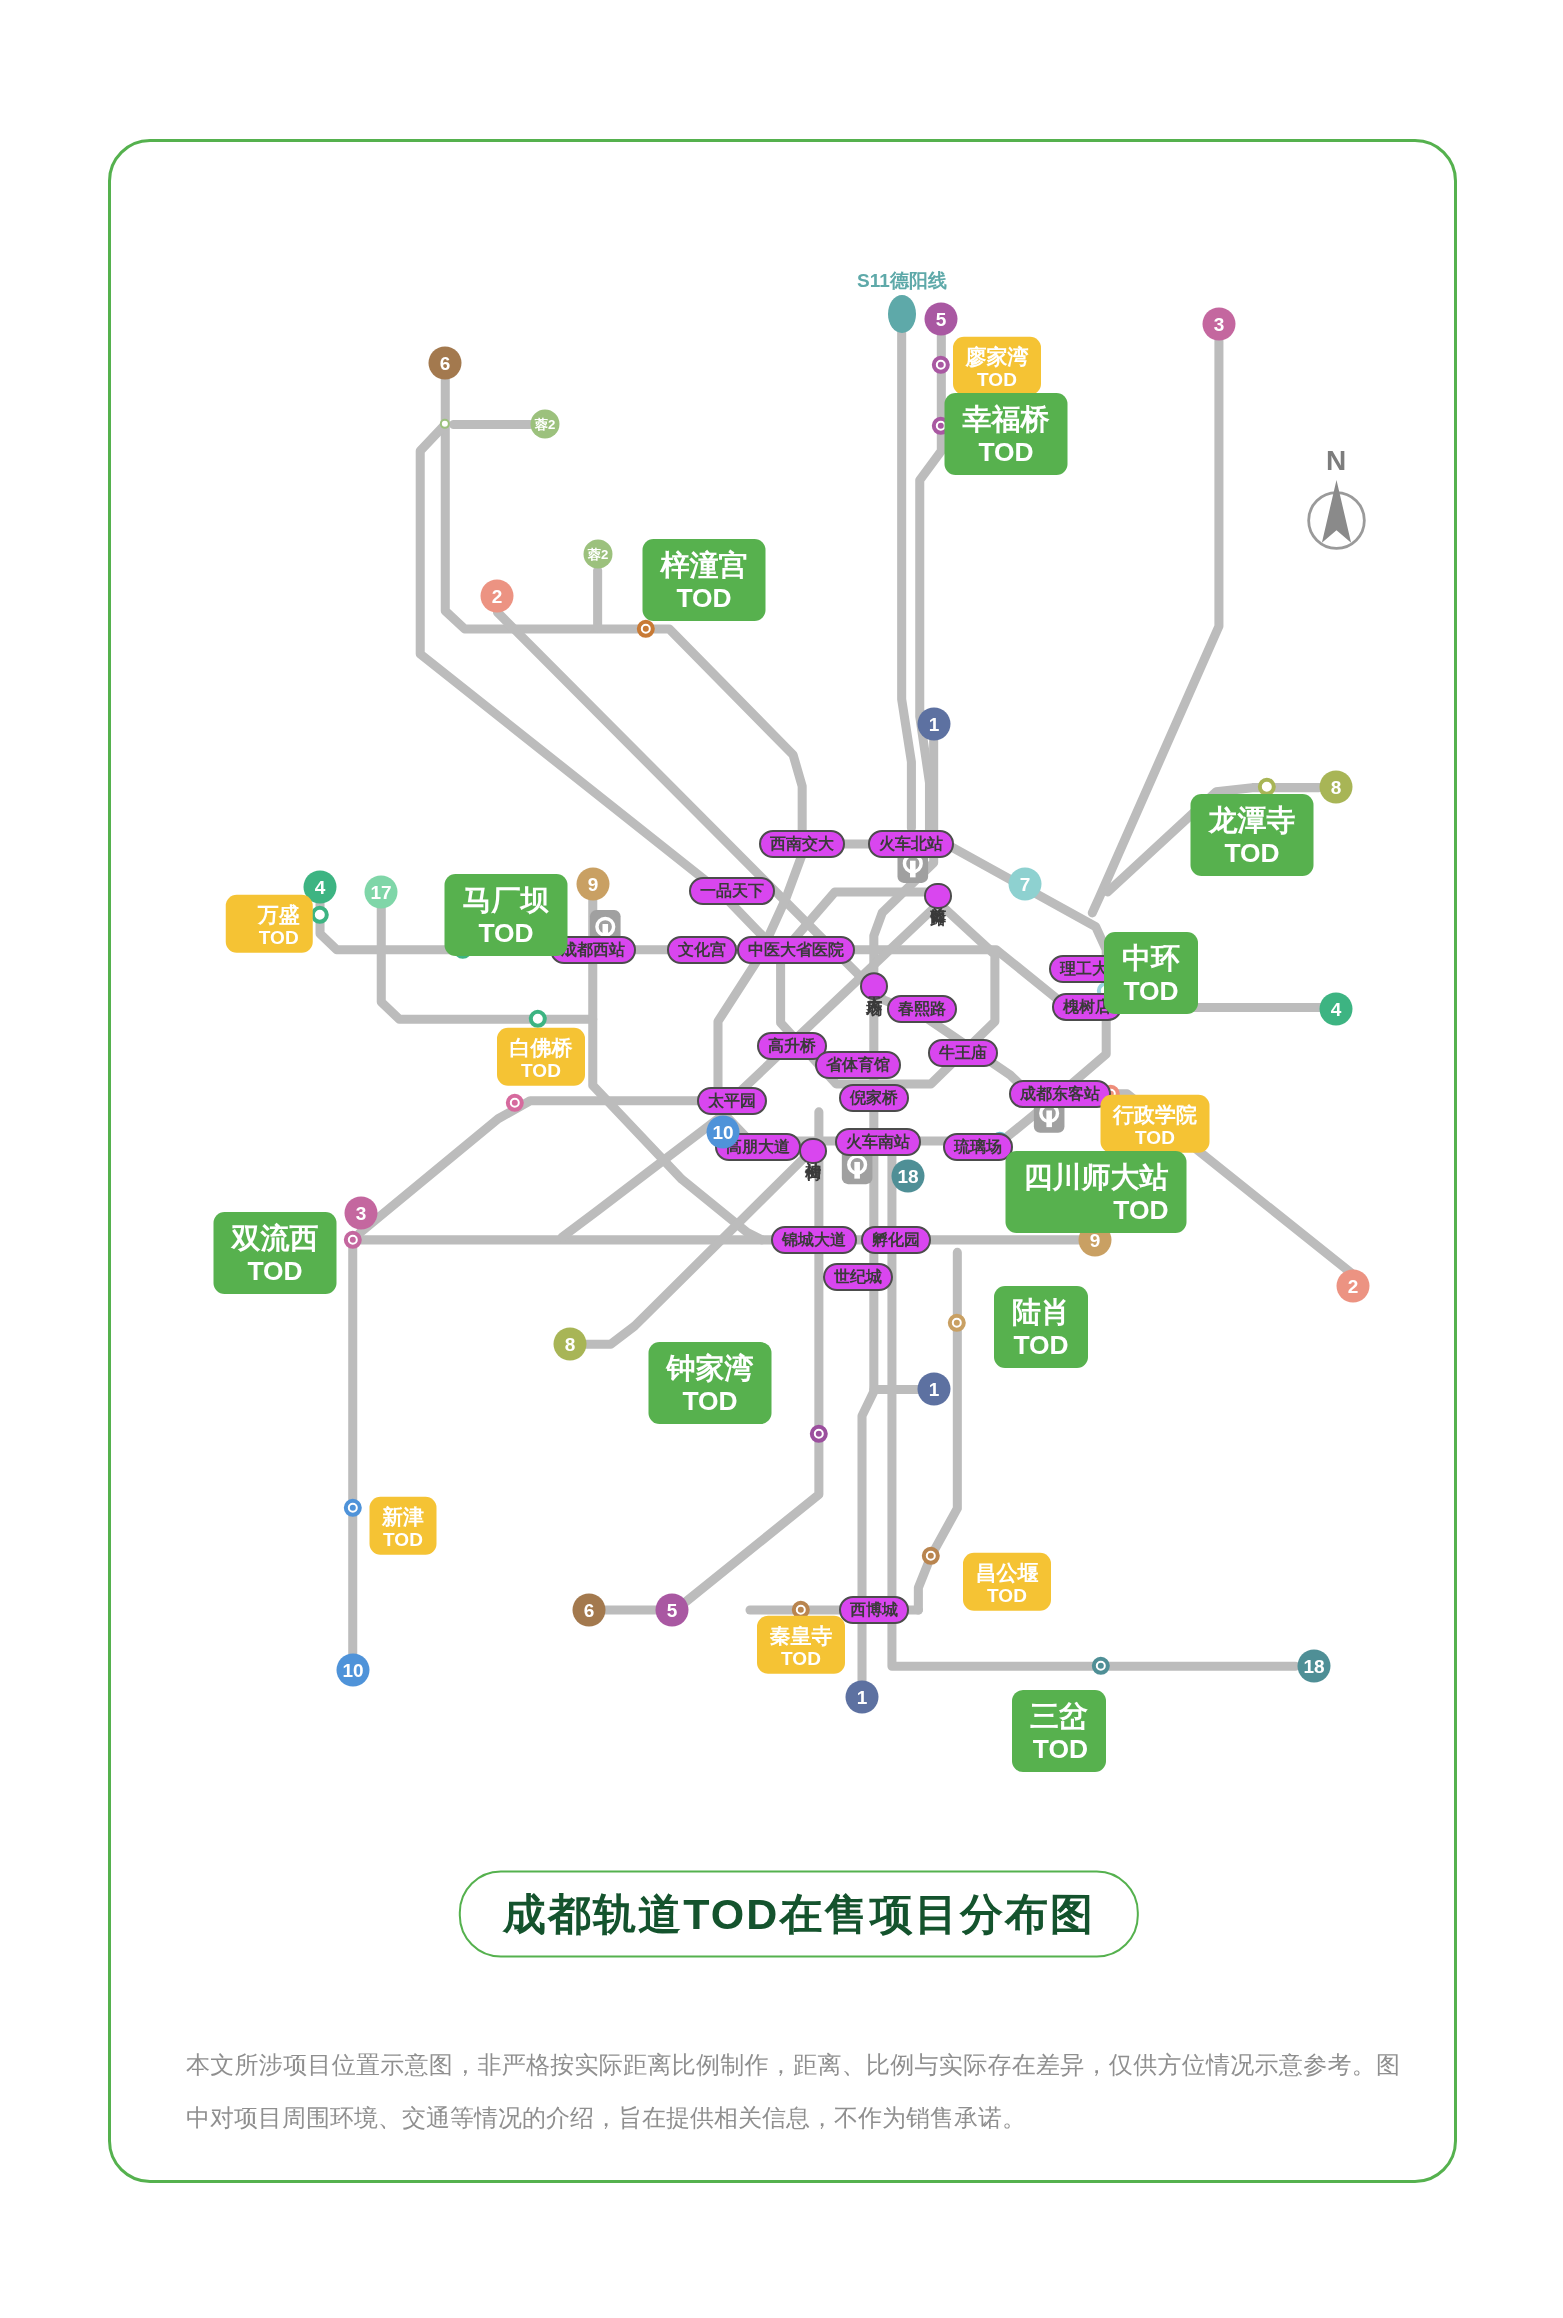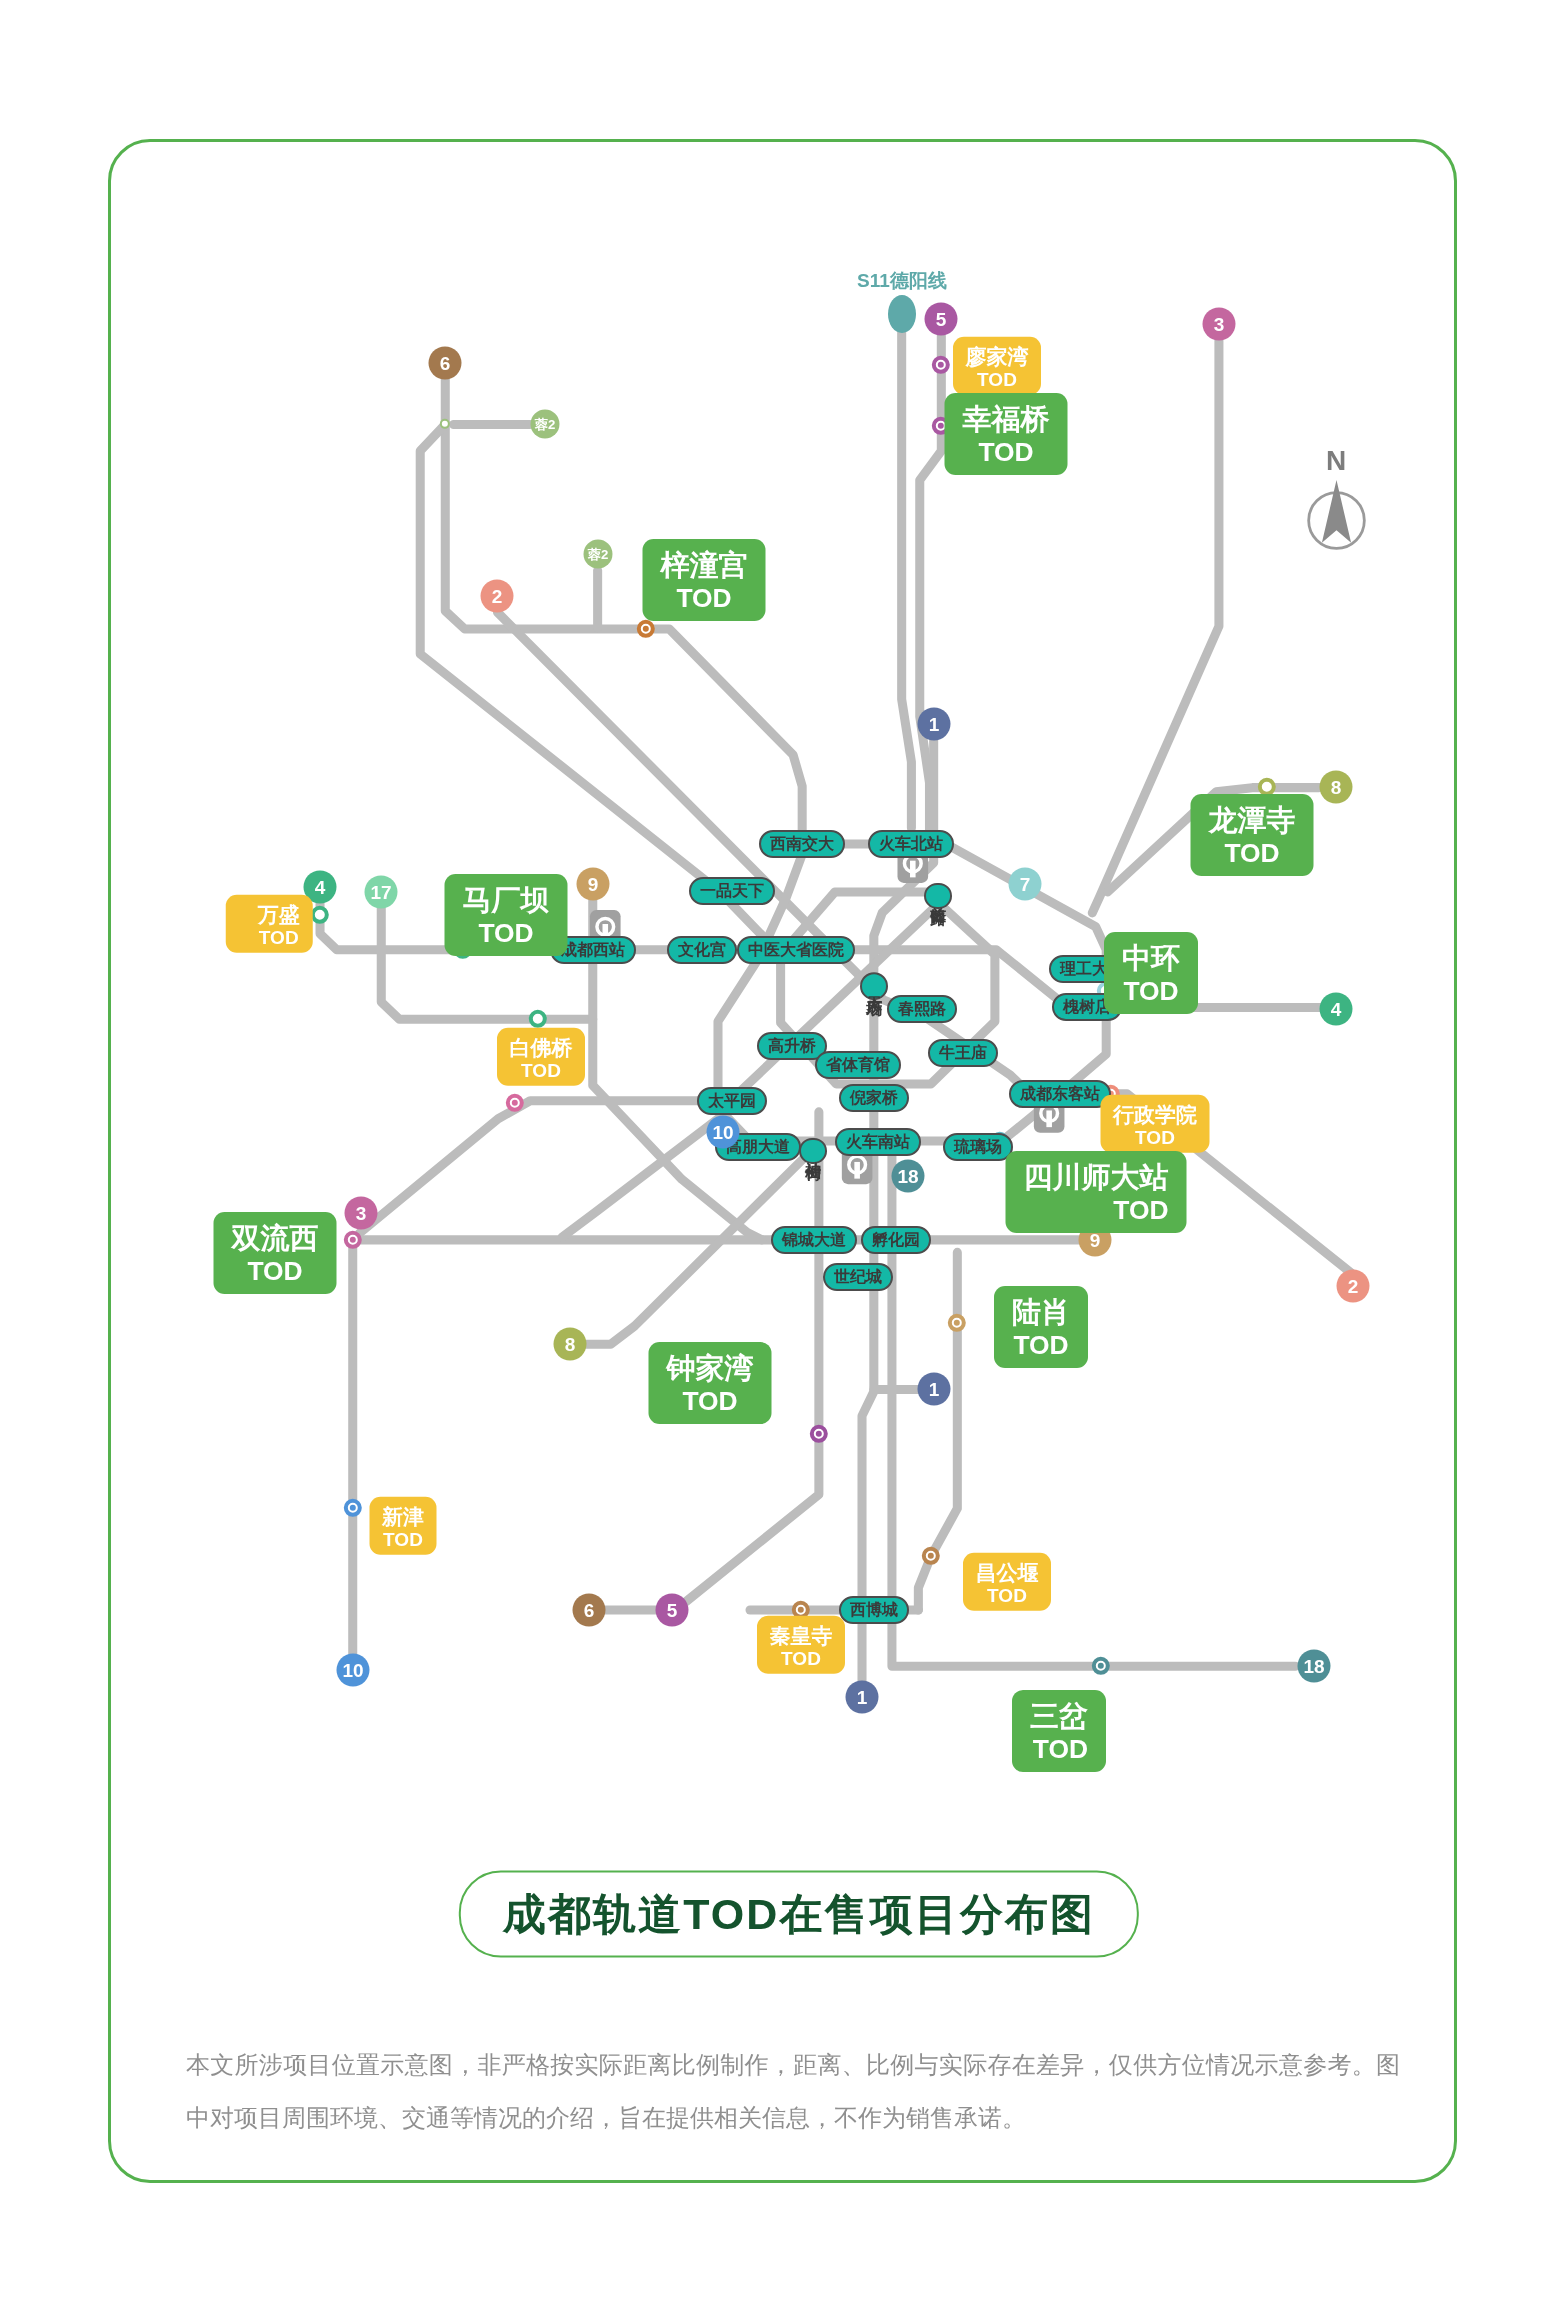--- a/index.html
+++ b/index.html
@@ -1,21 +1,21 @@
 <!DOCTYPE html>
 <html style="font-size:11px"><head>
 <meta charset="utf-8">
 <style>
   html,body{margin:0;padding:0;background:#fff;}
   body{width:1564px;height:2319px;position:relative;font-family:"Liberation Sans",sans-serif;}
   .frame{position:absolute;left:108px;top:139px;width:1343px;height:2038px;border:3.5px solid #55b14e;border-radius:42px;}
   .abs{position:absolute;transform:translate(-50%,-50%);}
   svg.net{position:absolute;left:0;top:0;}
   
-  .pill{background:#14b8a6;border:2.1px solid #4c4c4c;border-radius:14px;color:#3a3a3a;
+  .pill{background:#d946ef;border:2.1px solid #4c4c4c;border-radius:14px;color:#3a3a3a;
         font-size:16px;font-weight:bold;padding:2.8px 9px;white-space:nowrap;z-index:3;line-height:1.15;}
   .pill.vert{writing-mode:vertical-rl;text-orientation:upright;padding:9px 2.8px;letter-spacing:1.4px;}
   
   .badge{width:33px;height:33px;border-radius:50%;color:#fff;font-weight:bold;font-size:19px;
          display:flex;align-items:center;justify-content:center;z-index:4;}
   .badge.sm{width:29px;height:29px;font-size:13.2px;}
   
   .mk{width:10.4px;height:10.4px;background:#fff;border:4.2px solid;border-radius:50%;z-index:2;
       display:flex;align-items:center;justify-content:center;color:inherit;}
   .mk.dot::after{content:"";width:6.3px;height:6.3px;border-radius:50%;background:currentColor;}

